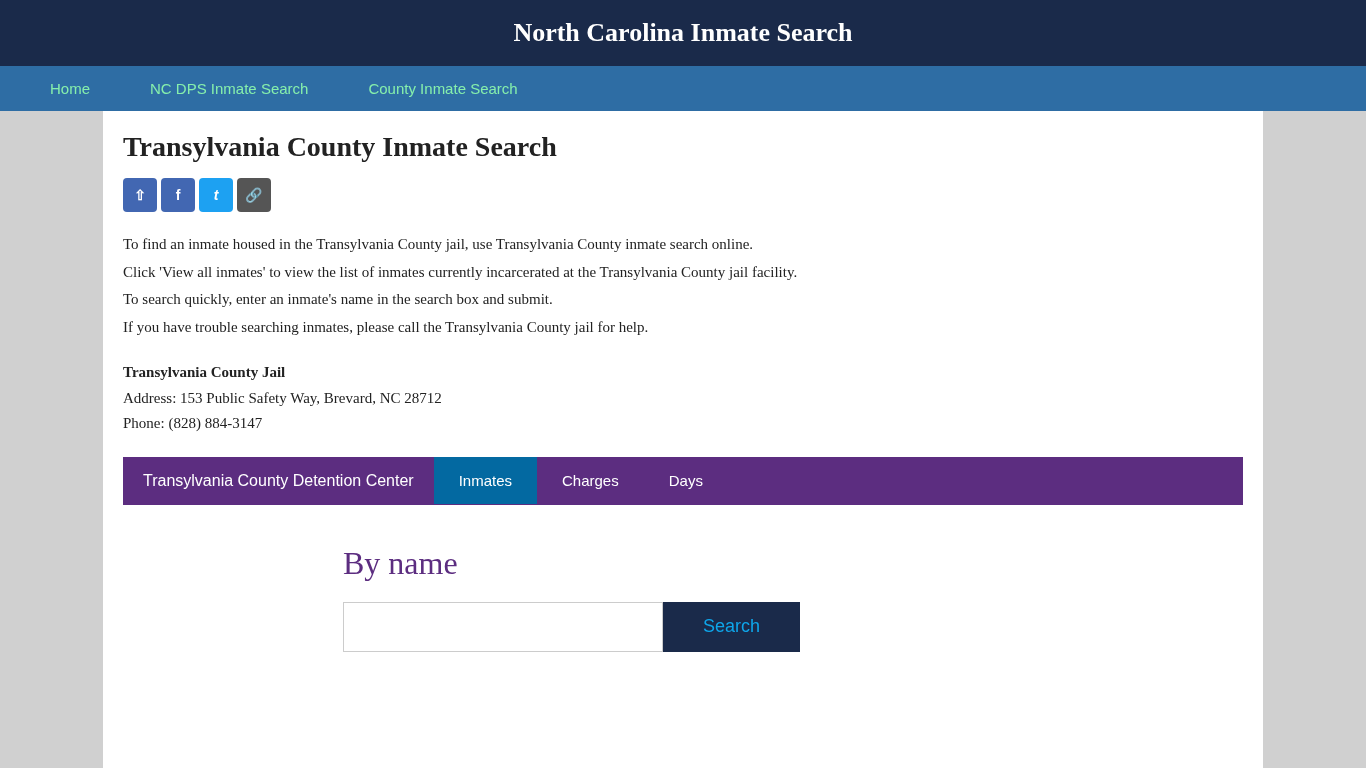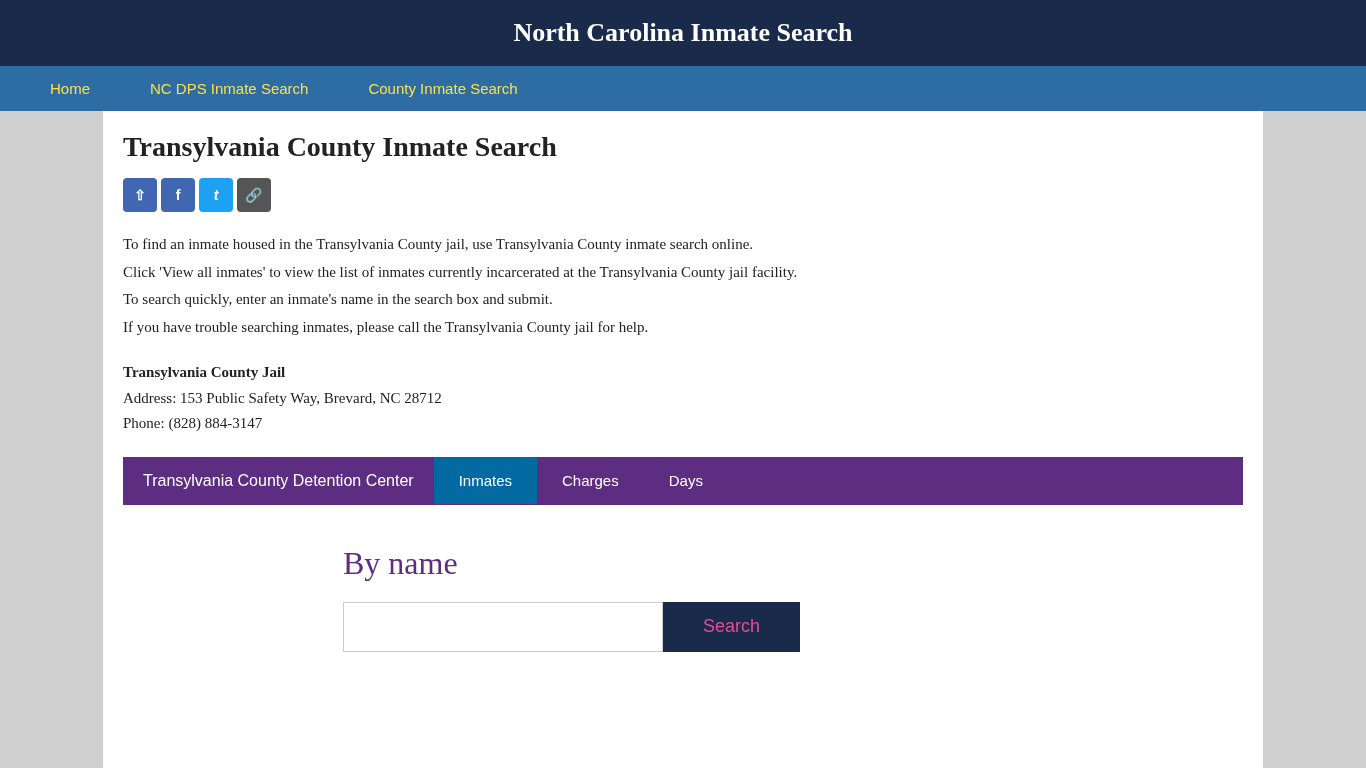--- a/index.html
+++ b/index.html
@@ -25,21 +25,21 @@
     }
 
     
     .main-nav {
       background-color: #2e6da4;
       display: flex;
       justify-content: flex-start;
       padding: 0 20px;
     }
     .nav-item {
-      color: #fde047;
+      color: #86efac;
       padding: 14px 30px;
       cursor: pointer;
       font-family: Arial, sans-serif;
       font-size: 15px;
       text-decoration: none;
       display: inline-block;
     }
 
     
     .content-wrapper {
@@ -153,21 +153,21 @@
     .search-input {
       width: 320px;
       height: 50px;
       border: 1px solid #ccc;
       padding: 0 10px;
       font-size: 16px;
       outline: none;
     }
     .search-button {
       background-color: #1a2a4a;
-      color: #ec4899;
+      color: #0ea5e9;
       border: none;
       padding: 0 40px;
       height: 50px;
       font-size: 18px;
       cursor: pointer;
       font-family: Arial, sans-serif;
     }
   </style>
 </head>
 <body>

